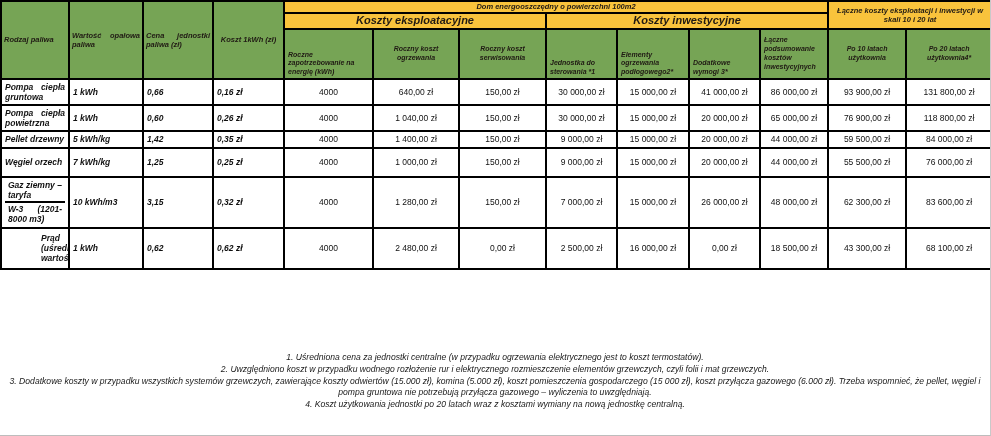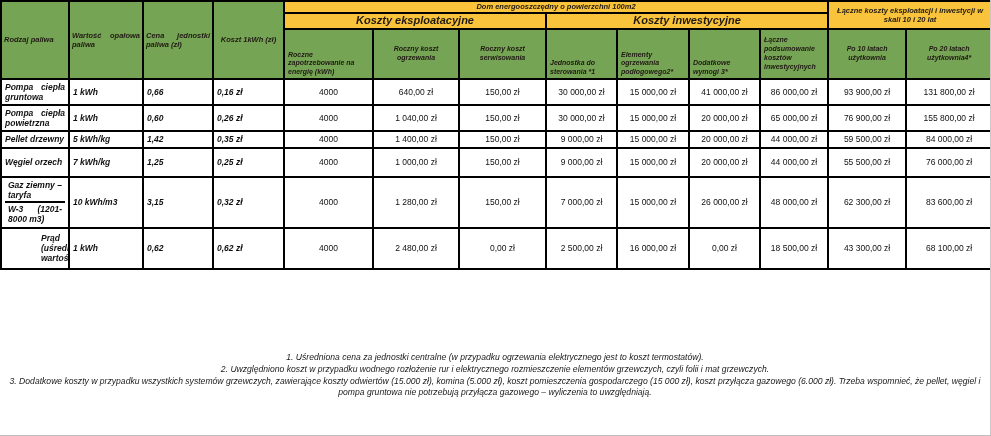--- a/index.html
+++ b/index.html
@@ -123,21 +123,21 @@
           <td class="fuelcol c3">0,60</td>
           <td class="fuelcol c4">0,26 zł</td>
           <td class="num">4000</td>
           <td class="num">1 040,00 zł</td>
           <td class="num">150,00 zł</td>
           <td class="num">30 000,00 zł</td>
           <td class="num">15 000,00 zł</td>
           <td class="num">20 000,00 zł</td>
           <td class="num">65 000,00 zł</td>
           <td class="num">76 900,00 zł</td>
-          <td class="num">155 800,00 zł</td>
+          <td class="num">118 800,00 zł</td>
         </tr>
         <tr>
           <td class="fuelcol c1">Pellet drzewny</td>
           <td class="fuelcol c2">5 kWh/kg</td>
           <td class="fuelcol c3">1,42</td>
           <td class="fuelcol c4">0,35 zł</td>
           <td class="num">4000</td>
           <td class="num">1 400,00 zł</td>
           <td class="num">150,00 zł</td>
           <td class="num">9 000,00 zł</td>
@@ -195,15 +195,16 @@
           <td class="num">43 300,00 zł</td>
           <td class="num">68 100,00 zł</td>
         </tr>
       </tbody>
   </table>
 
   <div class="footnotes">
       <div class="fn">1. Uśredniona cena za jednostki centralne (w przypadku ogrzewania elektrycznego jest to koszt termostatów).</div>
       <div class="fn">2. Uwzględniono koszt w przypadku wodnego rozłożenie rur i elektrycznego rozmieszczenie elementów grzewczych, czyli folii i mat grzewczych.</div>
       <div class="fn">3. Dodatkowe koszty w przypadku wszystkich systemów grzewczych, zawierające koszty odwiertów (15.000 zł), komina (5.000 zł), koszt pomieszczenia gospodarczego (15 000 zł), koszt przyłącza gazowego (6.000 zł). Trzeba wspomnieć, że pellet, węgiel i pompa gruntowa nie potrzebują przyłącza gazowego – wyliczenia to uwzględniają.</div>
+      <div class="fn">4. Koszt użytkowania jednostki po 20 latach wraz z kosztami wymiany na nową jednostkę centralną.</div>
     </div>
 
 </div>
 
 </body></html>

